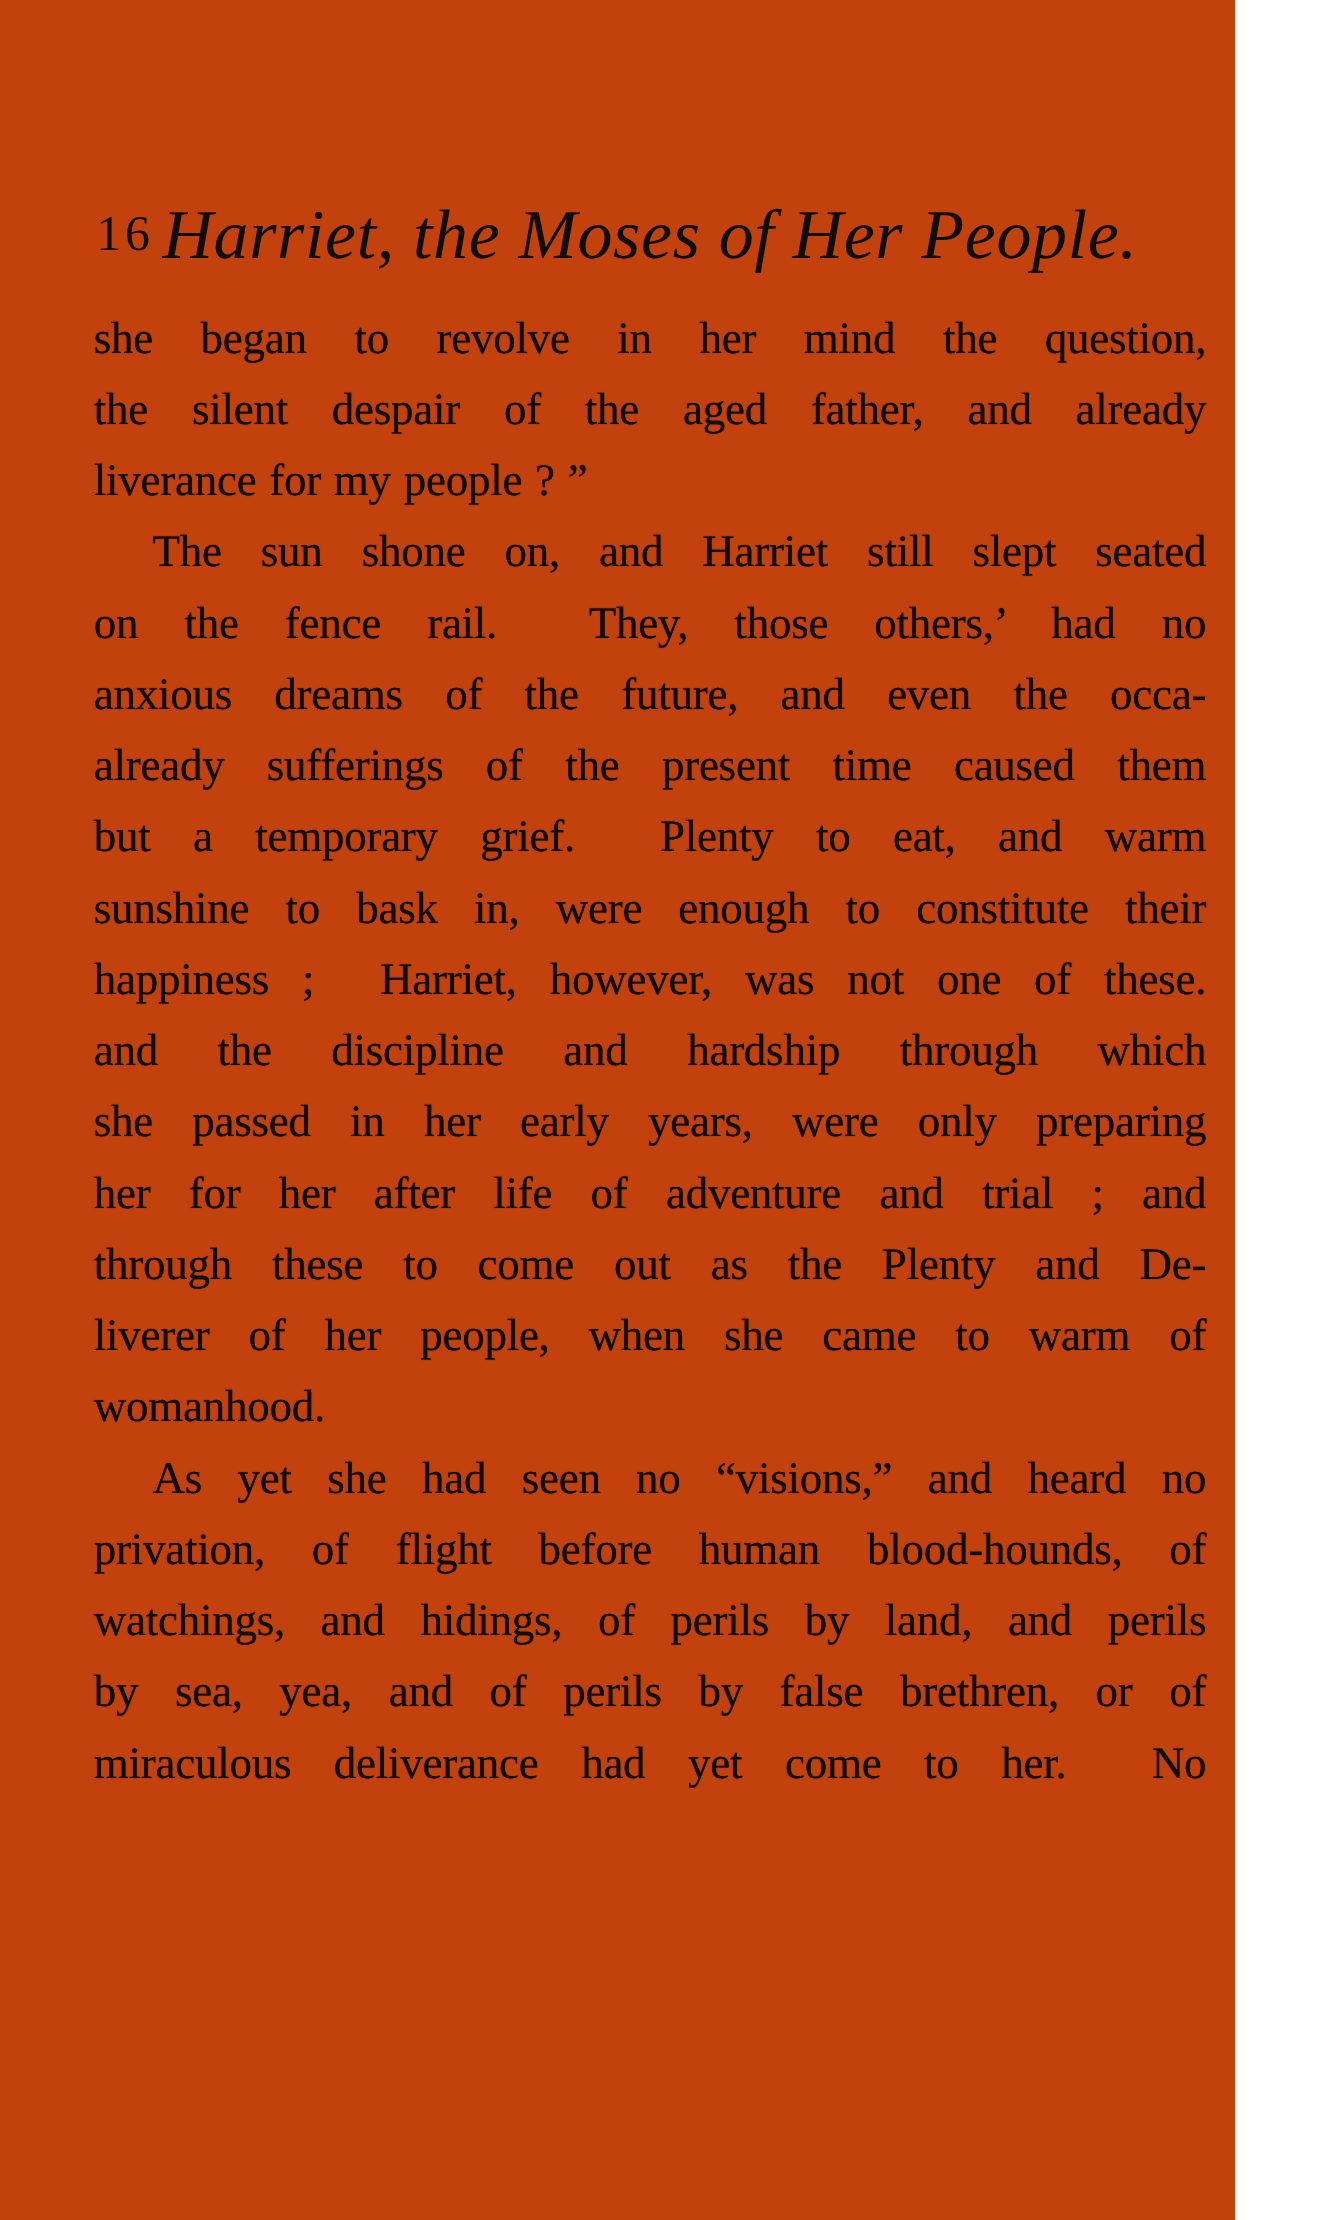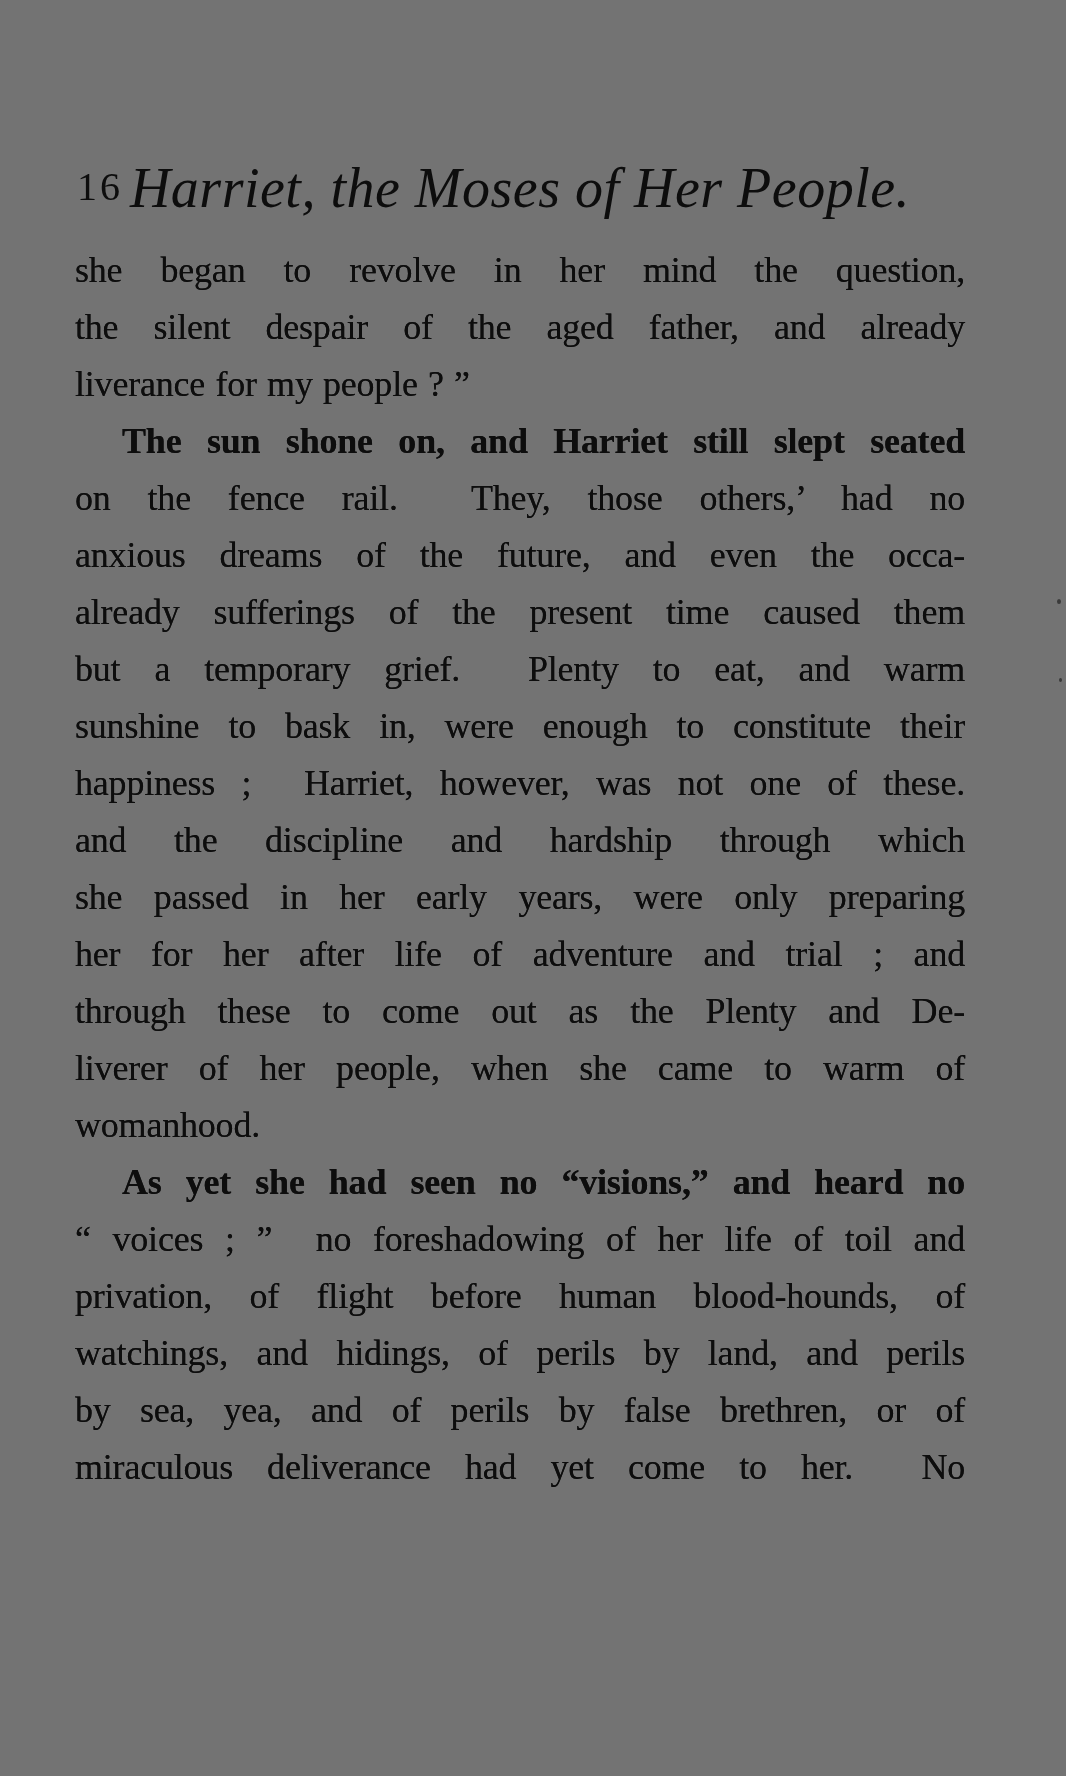--- a/index.html
+++ b/index.html
@@ -5,23 +5,23 @@
   html, body { margin: 0; padding: 0; }
   body {
     width: 1066px;
     height: 1776px;
     background: #ffffff;
     font-family: "Liberation Serif", "DejaVu Serif", serif;
     color: #0d0d0d;
   }
   .page {
     position: relative;
-    width: 1066px;
+    width: 988px;
     height: 1776px;
-    background: #737373;
+    background: #c2410c;
     overflow: hidden;
   }
   .running-header {
     position: absolute;
     top: 160px;
     left: 75px;
     width: 890px;
     height: 56px;
   }
   .folio {
@@ -54,21 +54,20 @@
     word-spacing: 1.5px;
     text-align: justify;
     text-align-last: justify;
     text-shadow: 0 0 0.6px rgba(10,10,10,0.85);
   }
   .line.last {
     text-align-last: left;
   }
   .line.indent {
     text-indent: 47px;
-    font-weight: bold;
   }
   .speck {
     position: absolute;
     background: #3a3a3a;
     border-radius: 50%;
   }
   .speck.s1 { left: 1057px; top: 599px; width: 4px; height: 5px; }
   .speck.s2 { left: 1059px; top: 678px; width: 3px; height: 4px; }
 </style>
 </head>
@@ -95,21 +94,20 @@
     <div class="line">sunshine to bask in, were enough to constitute their</div>
     <div class="line">happiness ;&nbsp; Harriet, however, was not one of these.</div>
     <div class="line">and the discipline and hardship through which</div>
     <div class="line">she passed in her early years, were only preparing</div>
     <div class="line">her for her after life of adventure and trial ; and</div>
     <div class="line">through these to come out as the Plenty and De-</div>
     <div class="line">liverer of her people, when she came to warm of</div>
     <div class="line last">womanhood.</div>
 
     <div class="line indent">As yet she had seen no “visions,” and heard no</div>
-    <div class="line">“ voices ; ”&nbsp; no foreshadowing of her life of toil and</div>
     <div class="line">privation, of flight before human blood-hounds, of</div>
     <div class="line">watchings, and hidings, of perils by land, and perils</div>
     <div class="line">by sea, yea, and of perils by false brethren, or of</div>
     <div class="line">miraculous deliverance had yet come to her.&nbsp; No</div>
   </main>
 
   <span class="speck s1"></span>
   <span class="speck s2"></span>
 
 </div>

